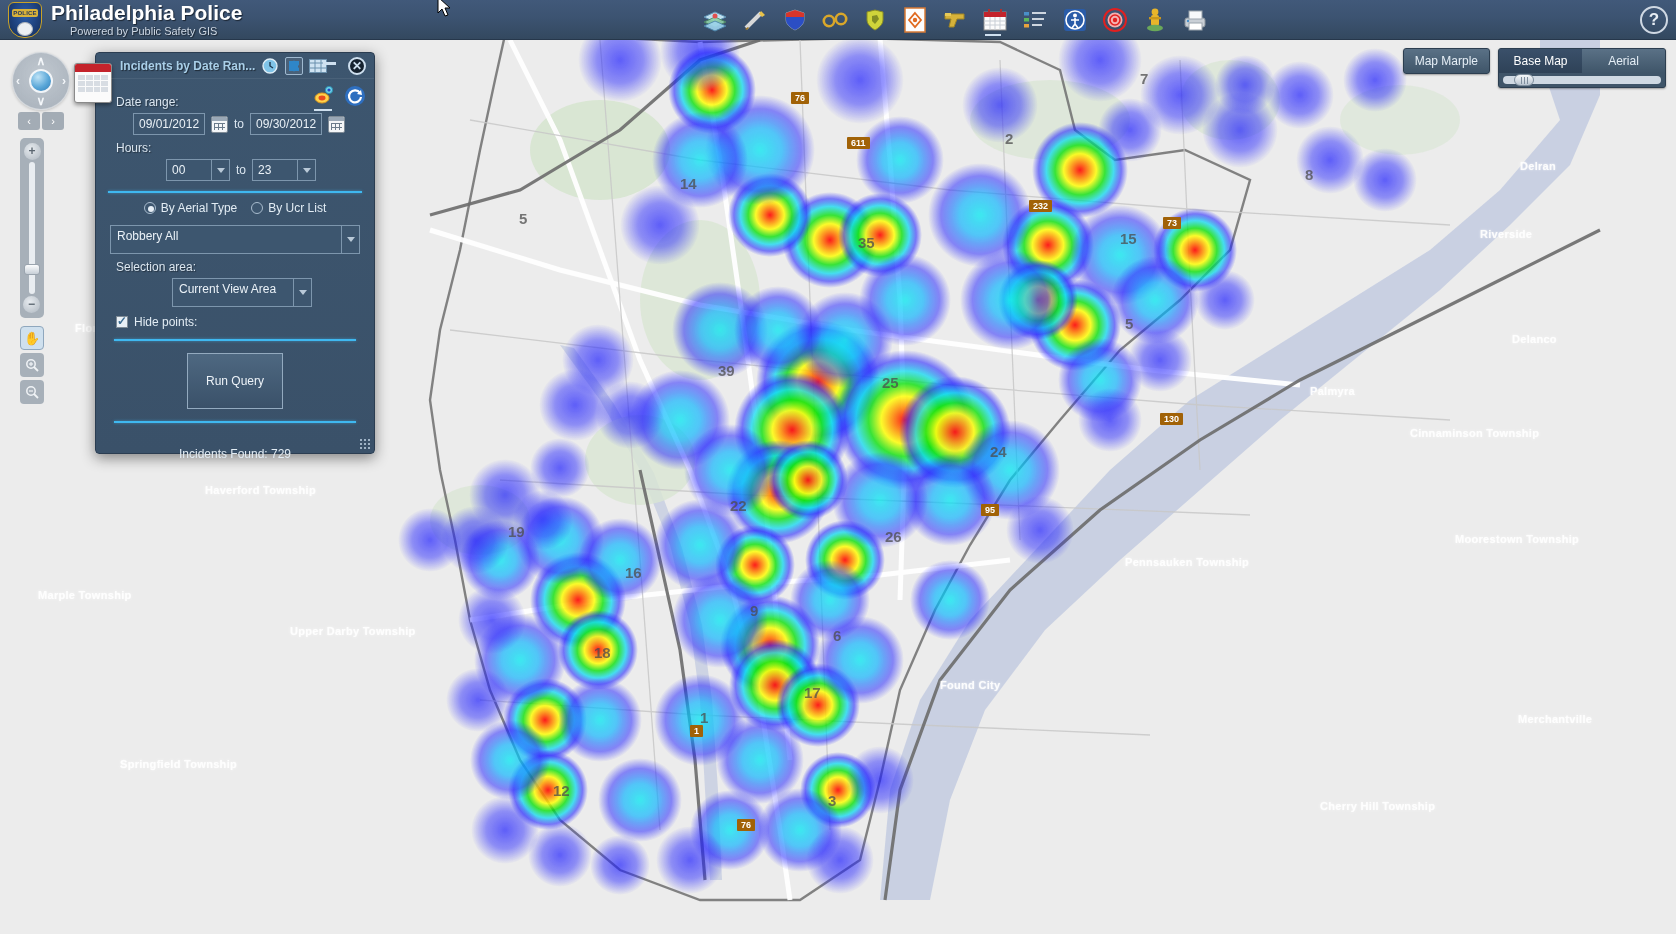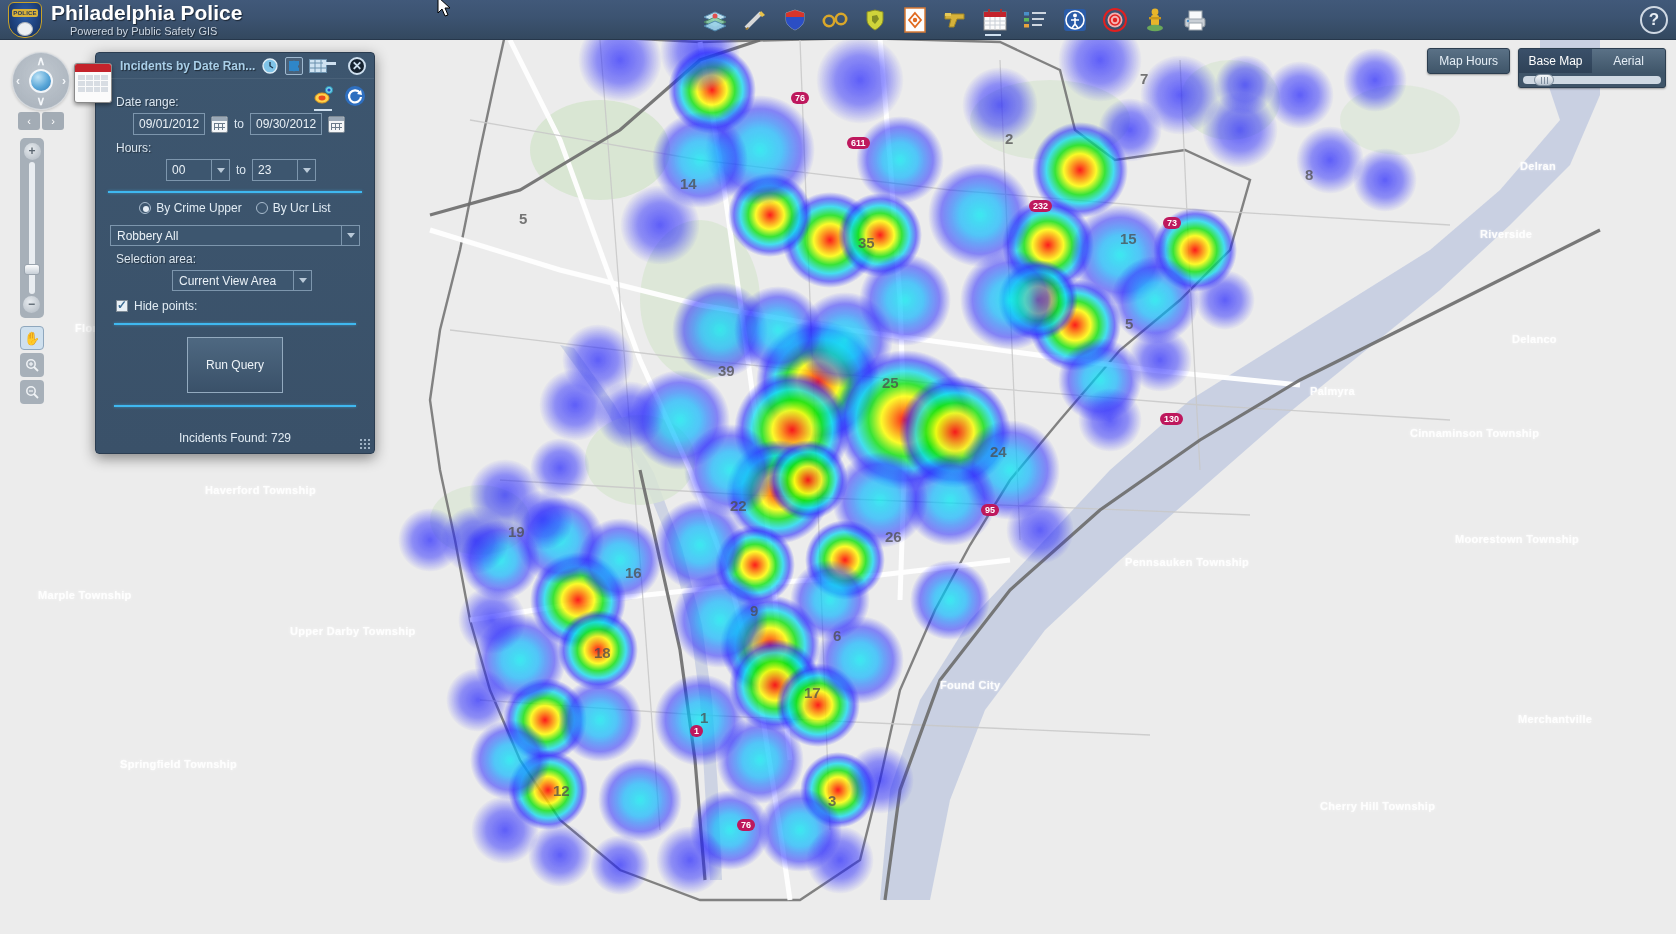--- a/index.html
+++ b/index.html
@@ -31,25 +31,25 @@
   .dist-label {
     position: absolute;
     color: #4c4c4c;
     font-size: 15px;
     font-weight: bold;
     opacity: .75;
     pointer-events: none;
   }
   .shield {
     position: absolute;
-    background: #be185d;
+    background: #a16207;
     color: #fff;
     font-size: 9px;
     font-weight: bold;
-    border-radius: 6px;
+    border-radius: 1px;
     padding: 1px 4px;
     pointer-events: none;
   }
 
   
   #header {
     position: absolute; top: 0; left: 0; width: 1676px; height: 40px;
     background: linear-gradient(to bottom, #41597a 0%, #3c5371 45%, #33485f 100%);
     border-bottom: 1px solid #26374b;
     z-index: 40;
@@ -255,21 +255,21 @@
     width: 12px; height: 12px; border-radius: 50%; border: 1px solid #a9bcce;
     background: #3d566f; position: relative;
   }
   .radio.sel .dot::after {
     content:""; position:absolute; left:3px; top:3px; width:6px; height:6px;
     border-radius:50%; background:#e6eef6;
   }
   .radio span { font-size: 12px; color: #e2ecf4; }
   .combo {
     display: flex; align-items: stretch; border: 1px solid #7d96ad; background: #3d566f;
-    height: 21px; margin: 0 2px;
+    height: 29px; margin: 0 2px;
   }
   .combo .val { flex: 1; color: #eaf1f7; font-size: 12px; padding: 3px 6px; }
   .chk { display: flex; align-items: center; gap: 6px; margin: 8px 0 0 8px; cursor: pointer; }
   .chk .box {
     width: 12px; height: 12px; background: #e9f0f6; border: 1px solid #7f8b96;
     position: relative;
   }
   .chk .box::after {
     content: "✓"; position: absolute; left: 0px; top: -3px;
     color: #3d6c93; font-size: 12px; font-weight: bold;
@@ -292,21 +292,21 @@
   
   #map-ctrl { position: absolute; right: 10px; top: 48px; display: flex; gap: 8px; z-index: 30; align-items: flex-start; }
   .btn-dark {
     background: linear-gradient(to bottom,#5a7186,#3f5569);
     border: 1px solid #2c3e50; border-radius: 3px;
     color: #e5eef6; font-size: 12px; padding: 5px 11px; cursor: pointer;
     box-shadow: 0 1px 2px rgba(0,0,0,.35);
   }
   .basemap-box {
     border: 1px solid #2c3e50; border-radius: 3px; overflow: hidden;
-    background: #3f5569; box-shadow: 0 1px 2px rgba(0,0,0,.35); width: 148px;
+    background: #3f5569; box-shadow: 0 1px 2px rgba(0,0,0,.35); width: 168px;
   }
   .bm-tabs { display: flex; }
   .bm-tab {
     flex: 1; text-align: center; font-size: 12px; padding: 5px 6px;
     color: #e5eef6; cursor: pointer;
     background: linear-gradient(to bottom,#5a7186,#3f5569);
   }
   .bm-tab.active { background: linear-gradient(to bottom,#3a506a,#2e4257); color: #ffffff; }
   .bm-slider { height: 14px; background: #3f5569; position: relative; padding: 3px 4px; }
   .bm-track { height: 8px; background: #cfd9e3; border-radius: 4px; }
@@ -827,21 +827,21 @@
               <i class="caret"></i>
             </div>
         </div>
       </div>
 
       <div class="divider"></div>
 
       <div class="radios">
         <label class="radio sel">
           <span class="dot"></span>
-          <span>By Crime Upper</span>
+          <span>By Aerial Type</span>
         </label>
         <label class="radio">
           <span class="dot"></span>
           <span>By Ucr List</span>
         </label>
       </div>
 
       <div class="combo">
         <div class="val">Robbery All</div>
         <div class="arrow">
@@ -870,21 +870,21 @@
 
       <div class="divider" style="margin:12px 6px 0 6px;"></div>
 
       <div class="found">Incidents Found: 729</div>
     </div>
 
     <div class="resize-grip"></div>
   </div>
 
   <div id="map-ctrl">
-    <button class="btn-dark">Map Hours</button>
+    <button class="btn-dark">Map Marple</button>
     <div class="basemap-box">
       <div class="bm-tabs">
         <div class="bm-tab active">Base Map</div>
         <div class="bm-tab">Aerial</div>
       </div>
       <div class="bm-slider">
         <div class="bm-track"></div>
         <div class="bm-thumb" style="left: 15.04px;"></div>
       </div>
     </div>

